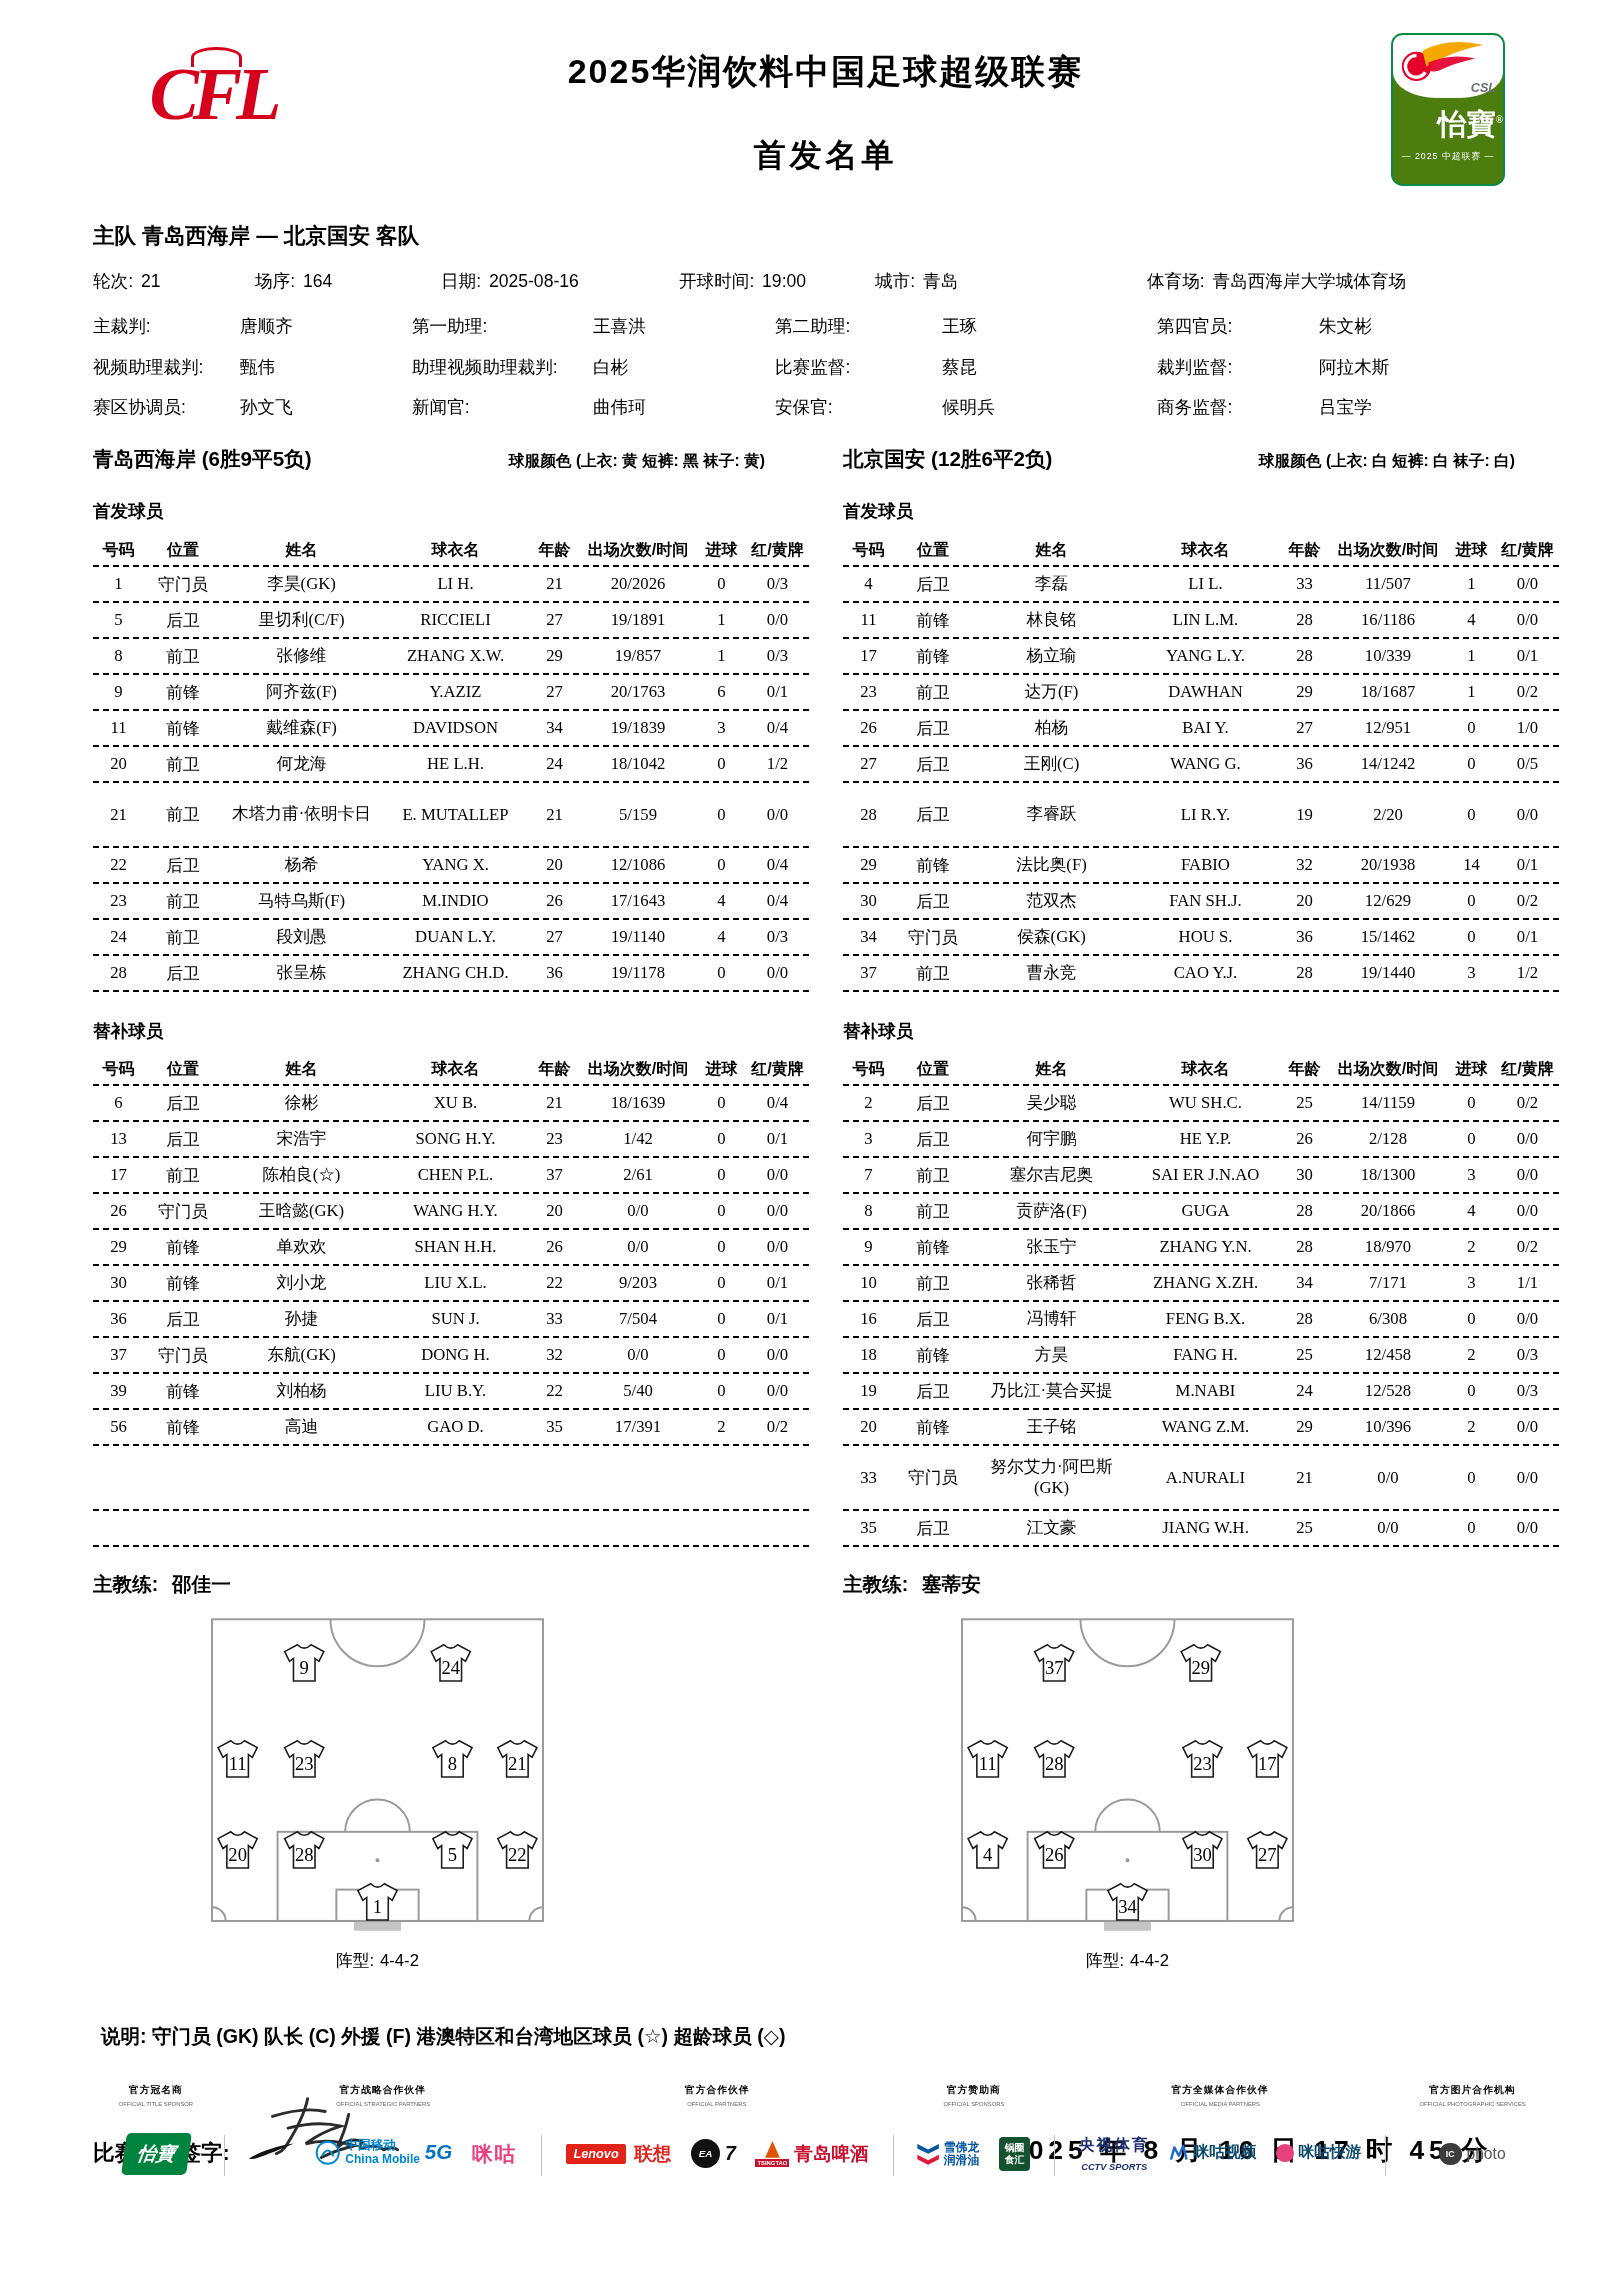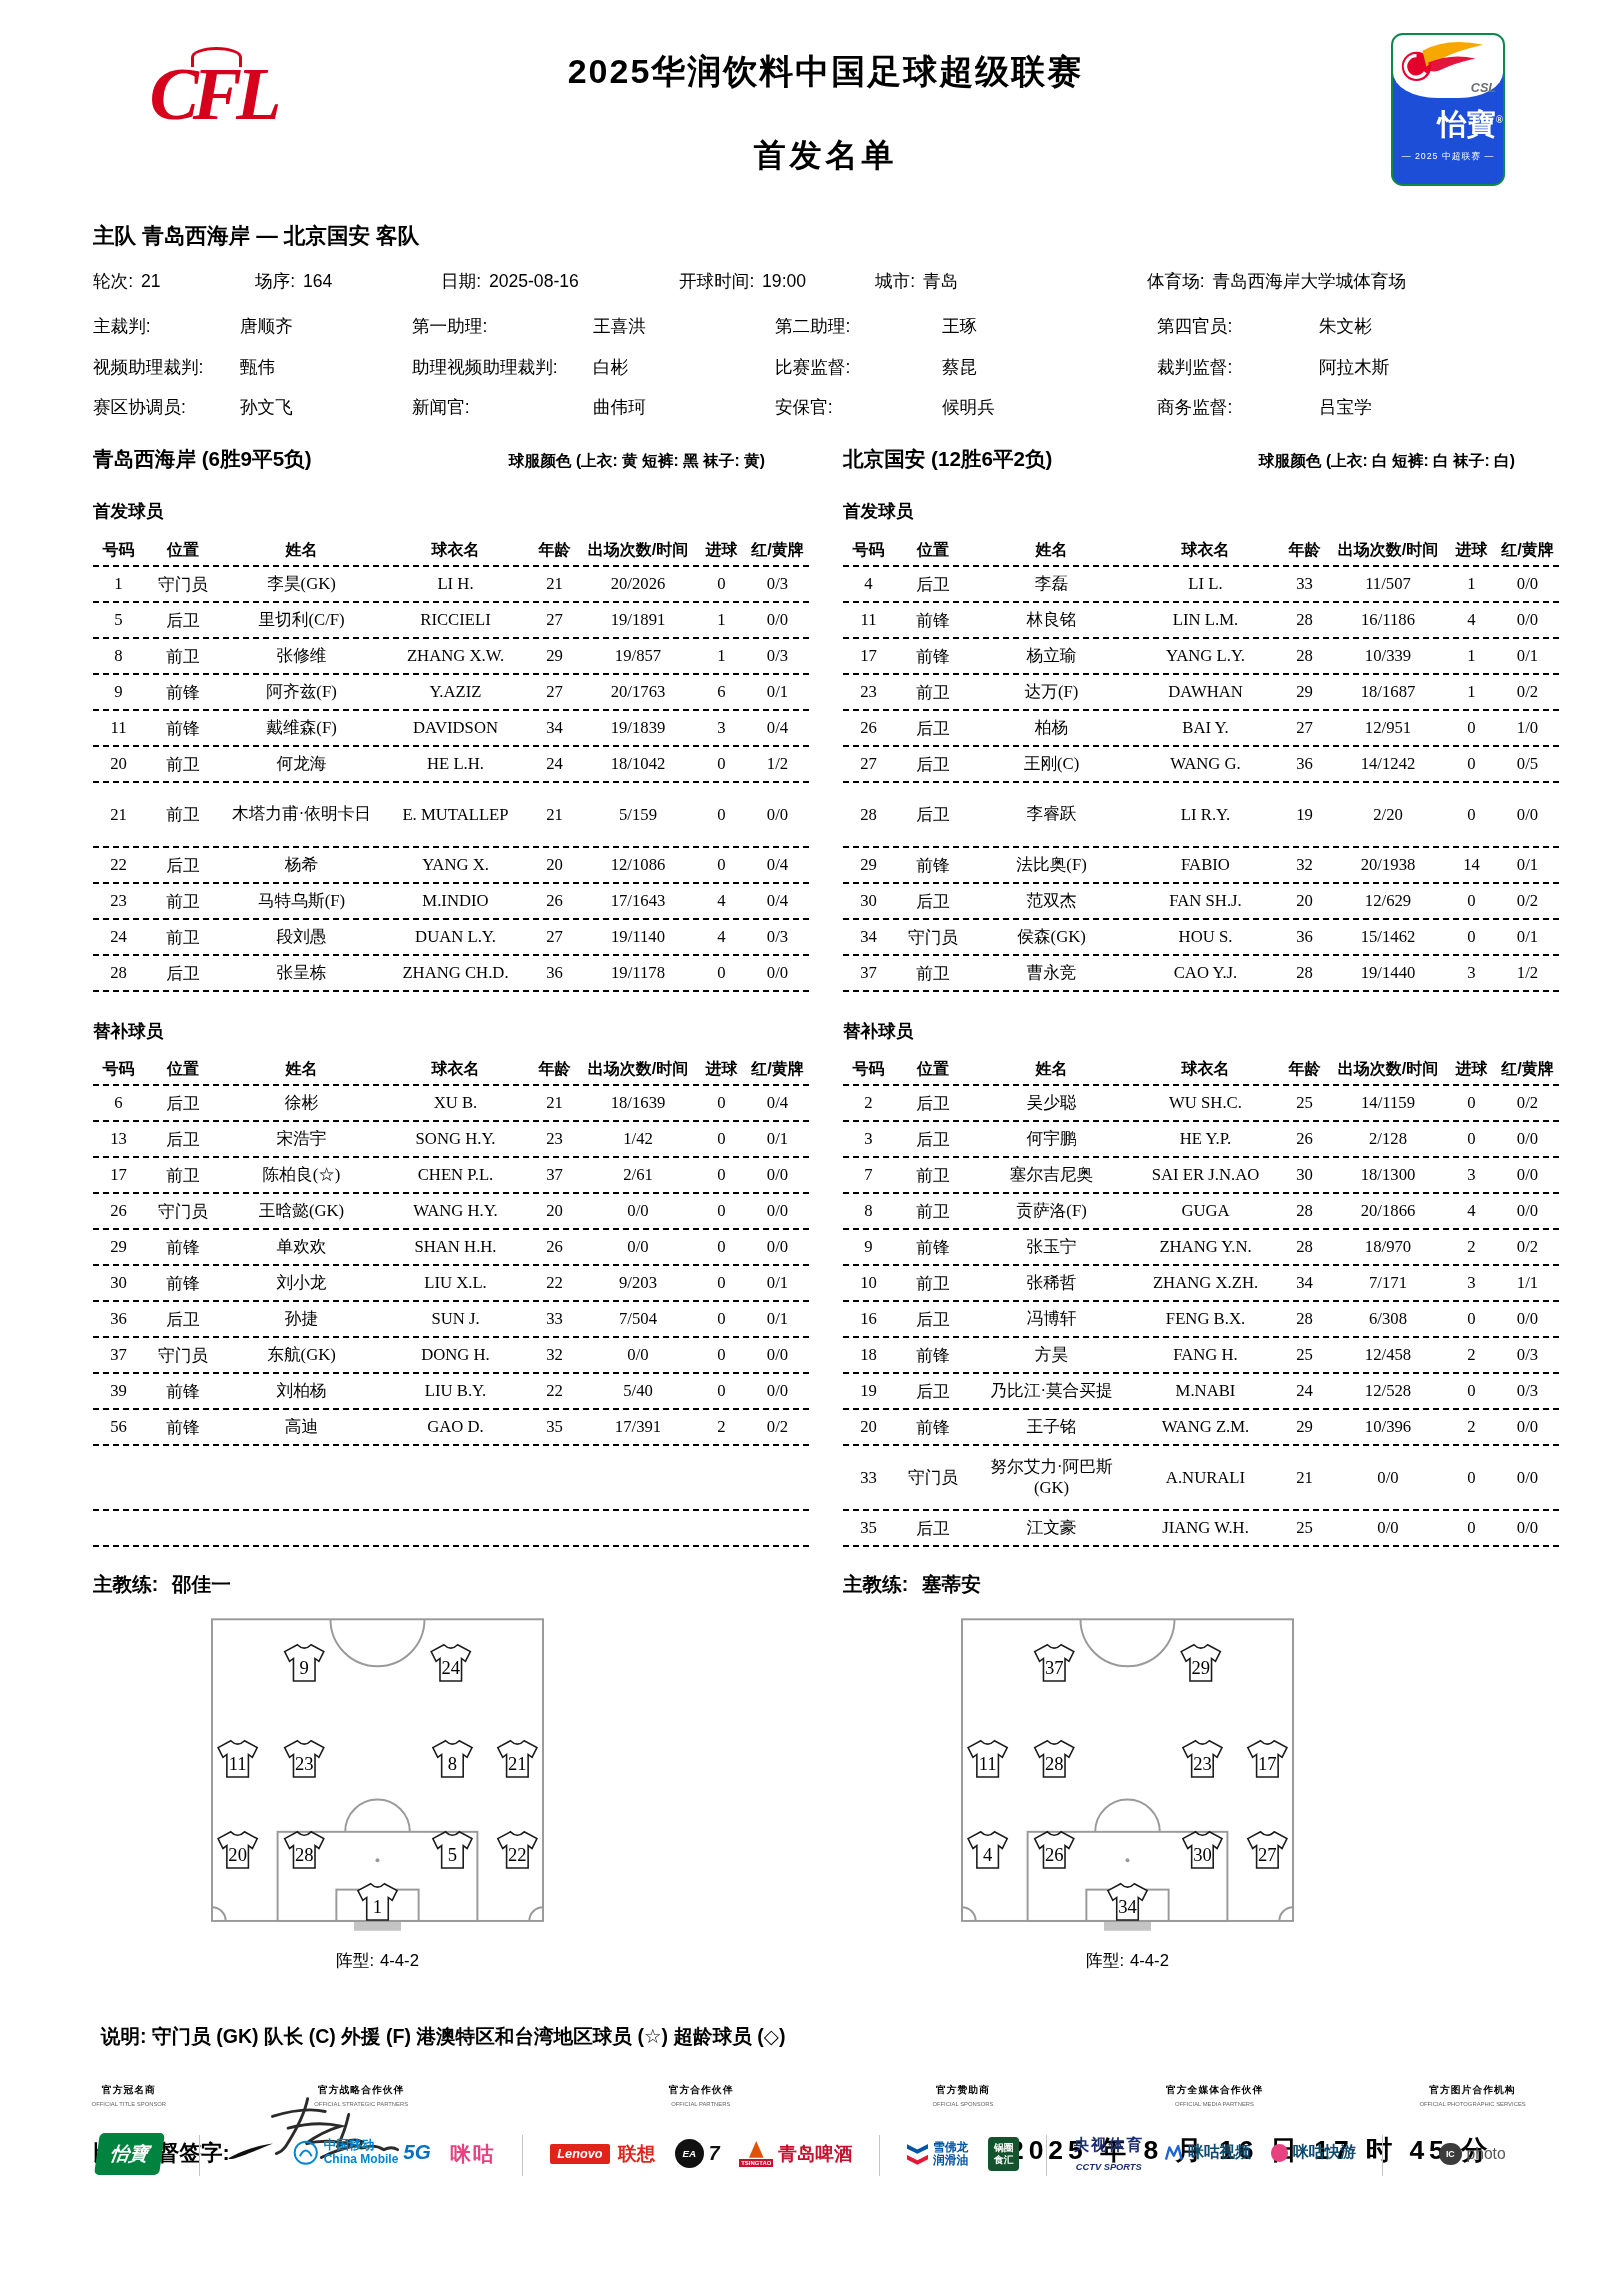--- a/index.html
+++ b/index.html
@@ -6,21 +6,21 @@
   body{width:1621px;height:2293px;position:relative;font-family:"Liberation Sans","DejaVu Sans",sans-serif;color:#000;overflow:hidden;}
   .page{padding:35px 63px 0 93px;position:relative;}
 
   
   .header{position:relative;height:174px;}
   .title1{text-align:center;font-size:34px;font-weight:bold;letter-spacing:2px;padding-top:13.7px;}
   .title2{text-align:center;font-size:32px;font-weight:bold;letter-spacing:3.9px;margin-top:39px;}
   .cfl{position:absolute;left:41px;top:21.6px;width:157px;text-align:center;}
   .cfl-text{font-family:"Liberation Serif","DejaVu Serif",serif;font-size:74px;font-weight:900;font-style:italic;color:#d6001c;letter-spacing:-5.9px;line-height:1;}
   .cfl-swirl{position:absolute;left:57px;top:-9.8px;width:45px;height:17.6px;border:3.9px solid #d6001c;border-bottom:none;border-radius:50% 50% 0 0;}
-  .cslb{position:absolute;right:55px;top:0;width:110px;height:149px;border-radius:9.8px;background:#1d4ed8;box-shadow:0 0 0 2px #0b8a47;display:flex;flex-direction:column;overflow:hidden;}
+  .cslb{position:absolute;right:55px;top:0;width:110px;height:149px;border-radius:9.8px;background:#4d7c0f;box-shadow:0 0 0 2px #0b8a47;display:flex;flex-direction:column;overflow:hidden;}
   .cslb-top{background:#fff;height:63px;border-radius:7.8px 7.8px 40% 40%/7.8px 7.8px 25.5px 25.5px;position:relative;}
   .cslb-csl{position:absolute;right:6.9px;bottom:2.9px;color:#6b6f73;font-style:italic;font-weight:bold;font-size:12.7px;}
   .cslb-brand{color:#fff;font-size:29px;font-weight:bold;text-align:right;margin-top:11.8px;font-family:"Liberation Serif","DejaVu Serif",serif;line-height:1;}
   .cslb-brand sup{font-size:9.8px;}
   .cslb-sub{color:#fff;font-size:8.8px;text-align:center;margin-top:11.8px;letter-spacing:1px;}
 
   
   .matchup{font-size:21.6px;font-weight:bold;margin-top:11.8px;}
   .inforow{display:flex;font-size:17.6px;margin-top:19.6px;}
   .inf{white-space:nowrap;}
@@ -54,21 +54,21 @@
   .formation .fv{margin-left:5.9px;}
 
   
   .note{font-size:19.6px;font-weight:bold;margin-top:51px;padding-left:7.8px;}
   .sigrow{margin-top:45px;height:114px;display:flex;align-items:center;position:relative;}
   .sig-label{font-size:21.6px;font-weight:bold;}
   .sig-img{margin-left:17.6px;margin-top:-33px;}
   .sig-date{position:absolute;left:916px;top:37px;font-size:26.5px;font-weight:bold;letter-spacing:4.9px;white-space:nowrap;}
 
   
-  .footer{position:absolute;left:0;top:2084px;width:1621px;display:flex;justify-content:space-between;align-items:flex-start;padding:0 86px 0 85px;box-sizing:border-box;}
+  .footer{position:absolute;left:0;top:2084px;width:1621px;display:flex;justify-content:space-between;align-items:flex-start;padding:0 86px 0 112px;box-sizing:border-box;}
   .fgroup{display:flex;flex-direction:column;align-items:center;}
   .flabel{font-size:9.8px;font-weight:bold;letter-spacing:1px;}
   .flabel-en{font-size:6.9px;color:#666;margin-top:2.9px;letter-spacing:0;transform:scale(.85);}
   .flogos{display:flex;align-items:center;gap:19.6px;margin-top:23.5px;height:47px;}
   .fdiv{width:1px;background:#c4c4c4;height:41px;margin-top:51px;}
 
   .lg{display:inline-flex;align-items:center;gap:4.9px;font-weight:bold;white-space:nowrap;}
   .lg-yibao{background:#00833e;color:#fff;font-style:italic;font-size:18.6px;padding:7.8px 13.7px;border-radius:4.9px;transform:skewX(-8deg);font-family:"Liberation Serif",serif;}
   .lg-migu{color:#e8417f;font-size:20.6px;letter-spacing:2px;}
   .lnv{background:#e2231a;color:#fff;font-size:12.7px;padding:2.9px 7.8px;border-radius:2px;font-style:italic;}

